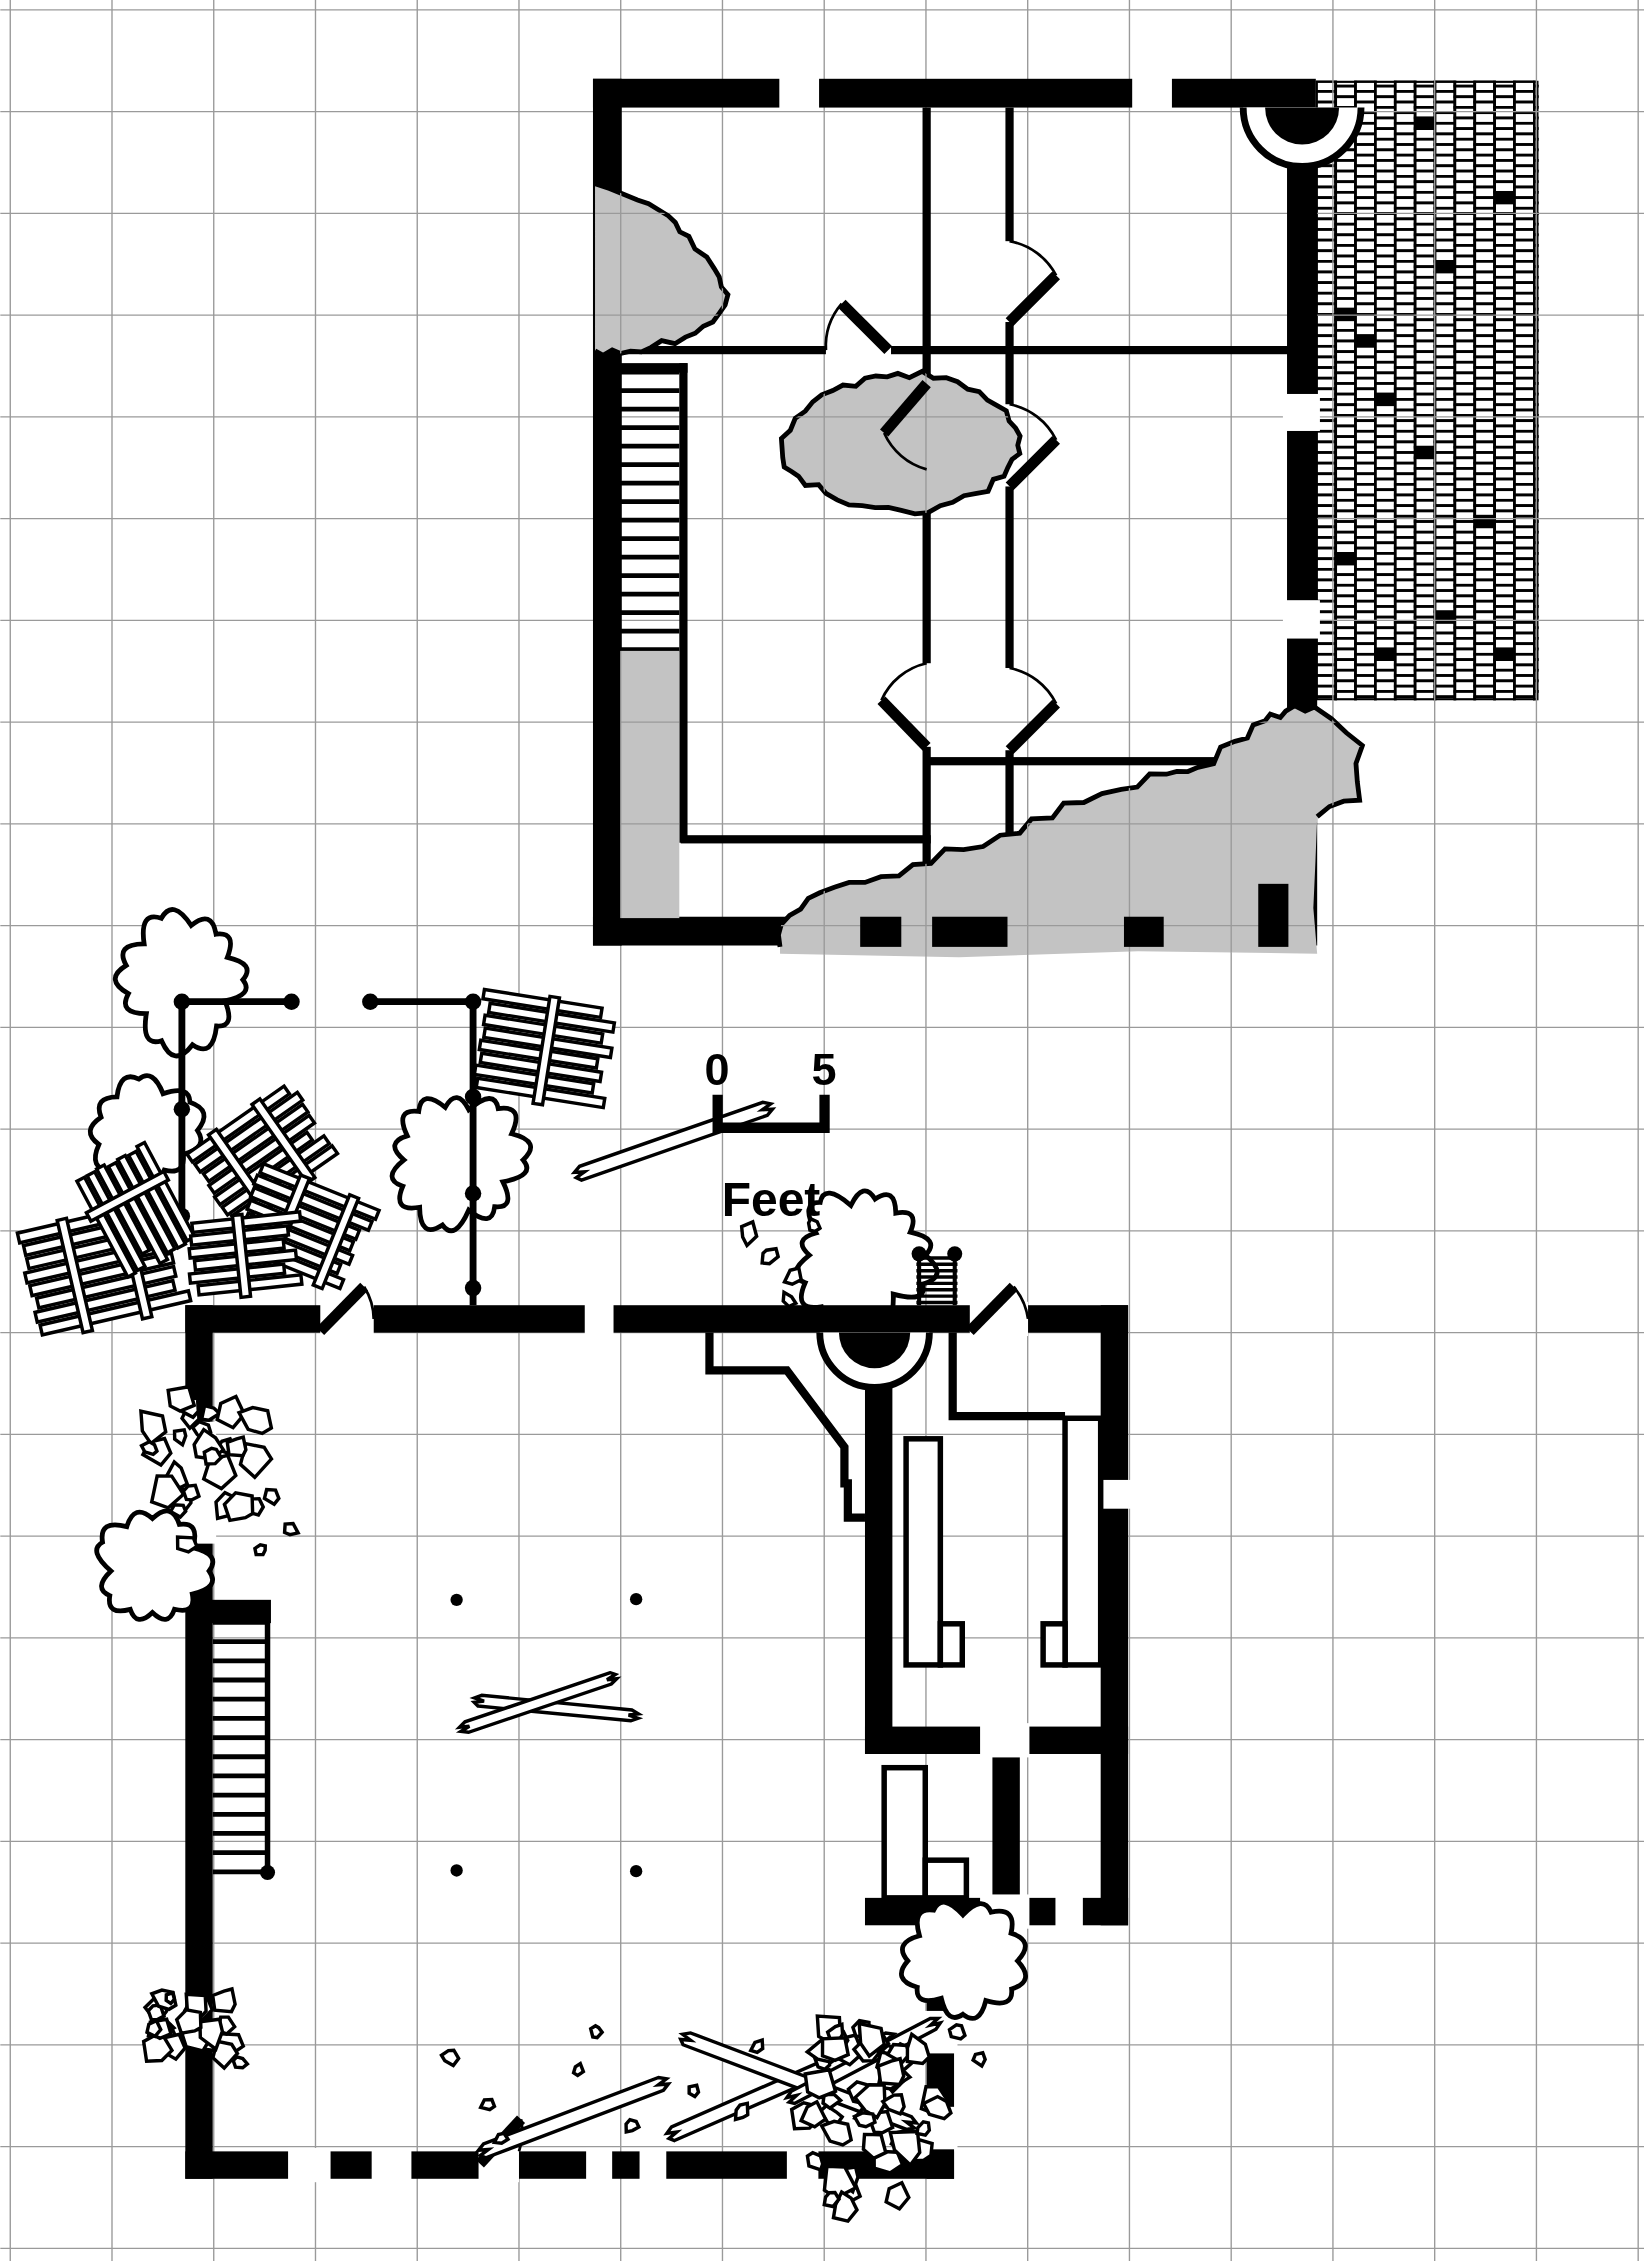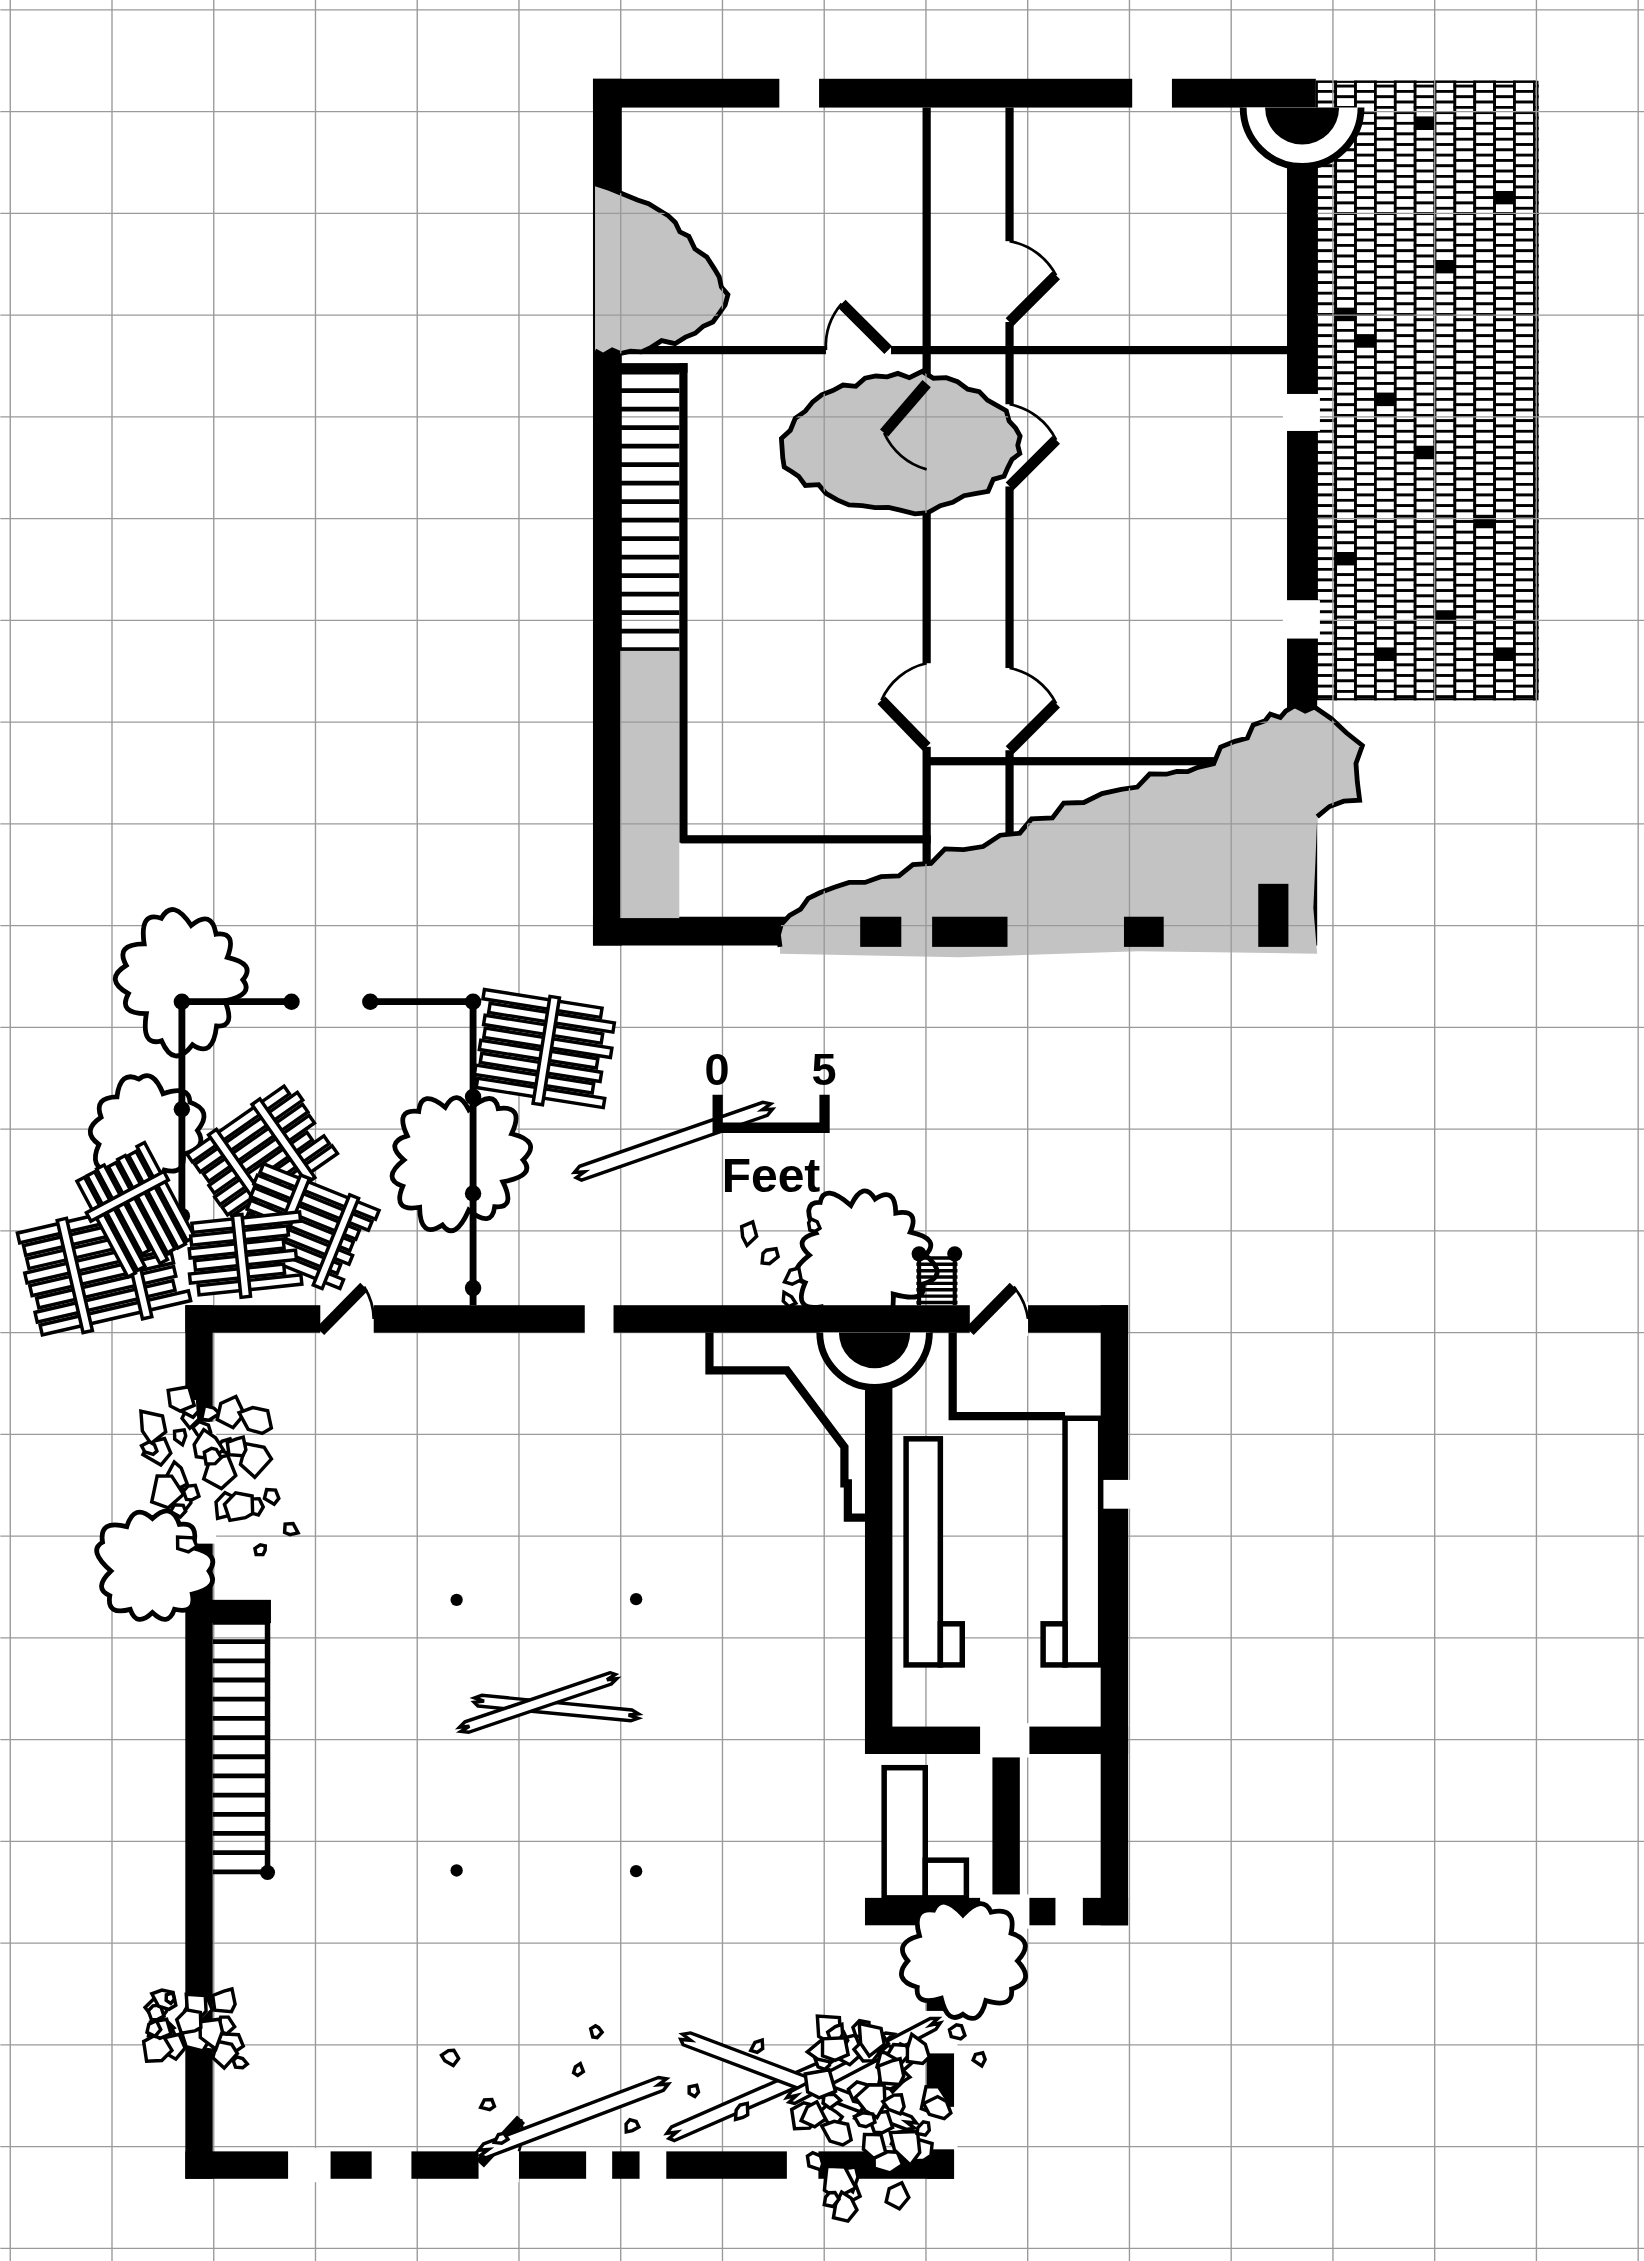--- a/index.html
+++ b/index.html
@@ -1145,15 +1145,15 @@
           <polygon points="1437.4,3005.8 1432.5,3015.3 1419.8,3006.7 1423.2,2998.5 1433.9,2996.0" fill="#fff" stroke="#000" stroke-width="5"></polygon>
           <polygon points="254.0,2918.0 248.8,2924.1 242.1,2919.6 242.3,2911.4 251.7,2908.7" fill="#fff" stroke="#000" stroke-width="5"></polygon>
           <polygon points="360.6,3012.4 353.7,3017.9 343.3,3017.0 340.0,3007.5 345.4,3002.0 353.8,3004.5" fill="#fff" stroke="#000" stroke-width="5"></polygon>
         </g>
         <g>
           <path d="M1047,1598 V1646 H1203 V1598" fill="none" stroke="#000" stroke-width="15"></path>
         </g>
       </svg></div>
   <div class="scale-label num" style="left:717px;top:1047px;">0</div>
   <div class="scale-label num" style="left:824px;top:1047px;">5</div>
-  <div class="scale-label cap" style="left:771px;top:1152px;">Feet</div>
+  <div class="scale-label cap" style="left:771px;top:1176px;">Feet</div>
 </div>
 
 
 </body></html>

